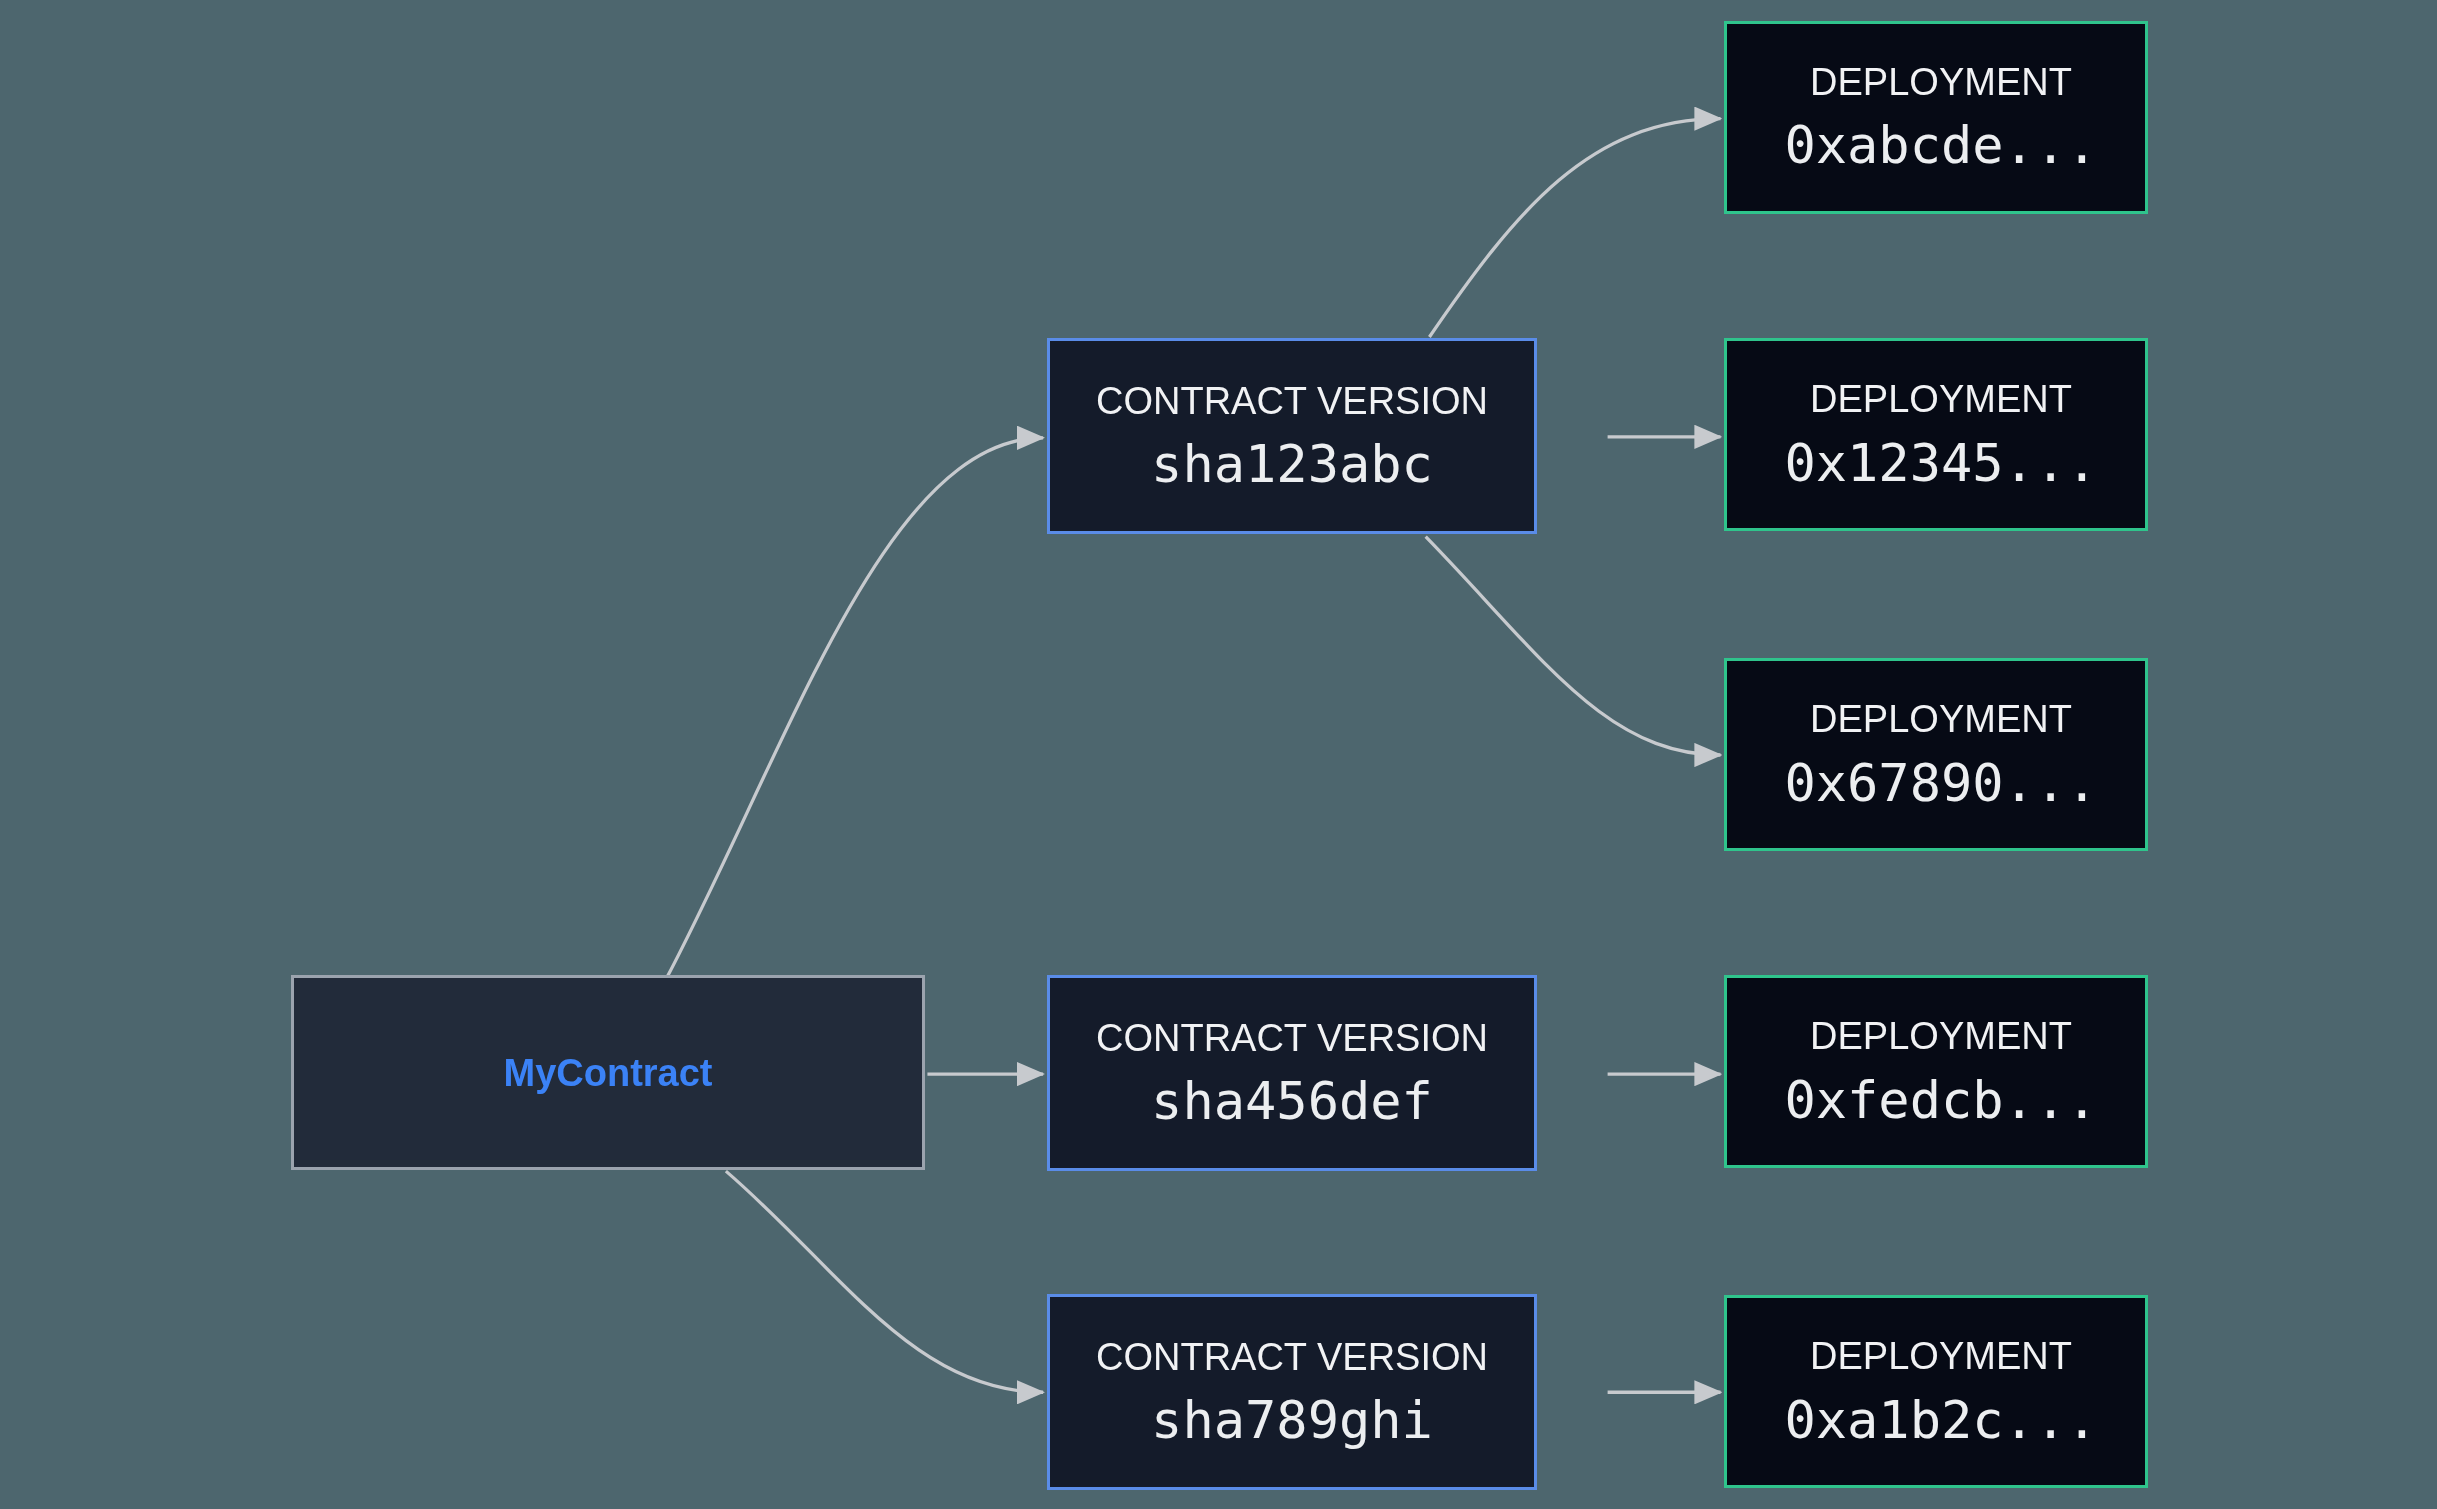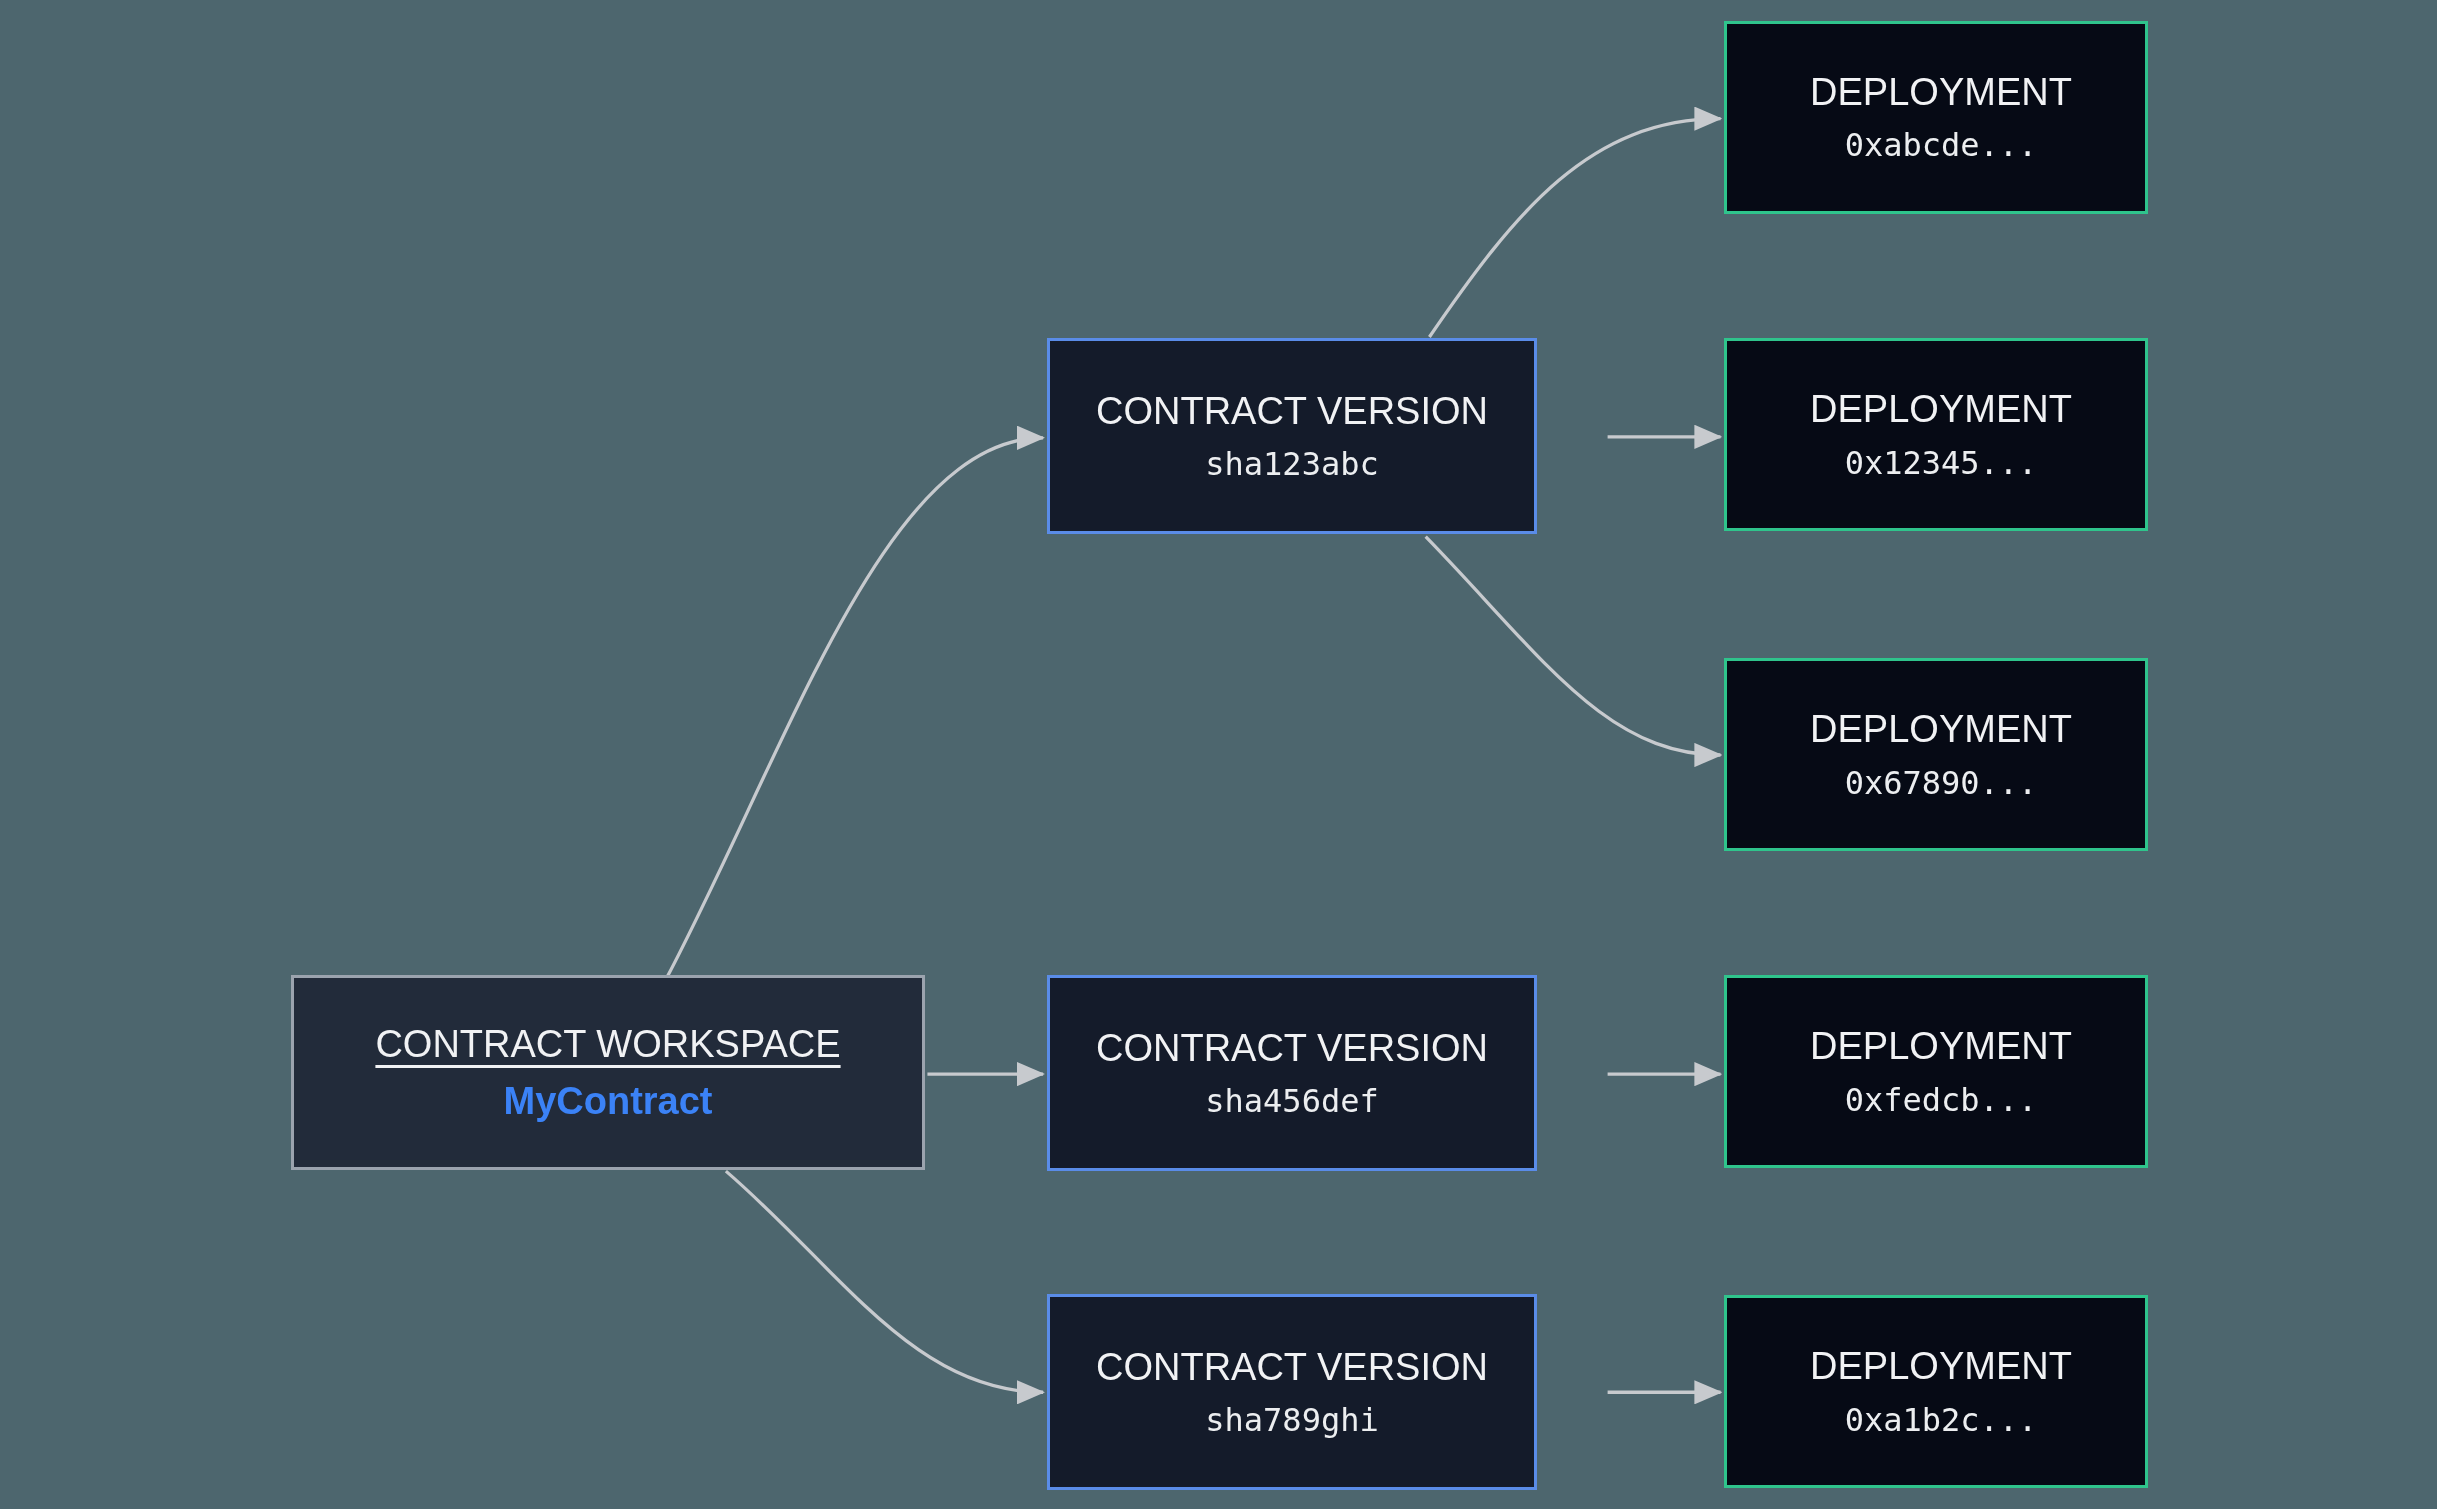--- a/index.html
+++ b/index.html
@@ -39,21 +39,21 @@
     text-align: center;
   }
   .node .title {
     font-size: 38px;
     color: #f1f2f4;
     line-height: 1;
     white-space: nowrap;
   }
   .node .value-mono {
     font-family: "DejaVu Sans Mono", monospace;
-    font-size: 32px;
+    font-size: 52px;
     color: #eceef0;
     line-height: 1;
     white-space: nowrap;
   }
   .workspace-node {
     left: 291px;
     top: 975px;
     width: 634px;
     height: 195px;
     background: #222b3a;
@@ -108,21 +108,20 @@
   <path class="edge" d="M 994 1151 L 1118 1151" marker-end="url(#arrow)"></path>
   <path class="edge" d="M 778 1255 C 900 1360, 980 1492, 1118 1492" marker-end="url(#arrow)"></path>
   <path class="edge" d="M 1532 361 C 1625 225, 1705 127, 1844 127" marker-end="url(#arrow)"></path>
   <path class="edge" d="M 1723 468 L 1844 468" marker-end="url(#arrow)"></path>
   <path class="edge" d="M 1528 575 C 1650 700, 1720 809, 1844 809" marker-end="url(#arrow)"></path>
   <path class="edge" d="M 1723 1151 L 1844 1151" marker-end="url(#arrow)"></path>
   <path class="edge" d="M 1723 1492 L 1844 1492" marker-end="url(#arrow)"></path>
 </svg>
 
 <div class="node workspace-node">
-  <div class="title">CONTRACT WORKSPACE</div>
   <div class="value-bold">MyContract</div>
 </div>
 
 <div class="node version-node v1">
   <div class="title">CONTRACT VERSION</div>
   <div class="value-mono">sha123abc</div>
 </div>
 
 <div class="node version-node v2">
   <div class="title">CONTRACT VERSION</div>

